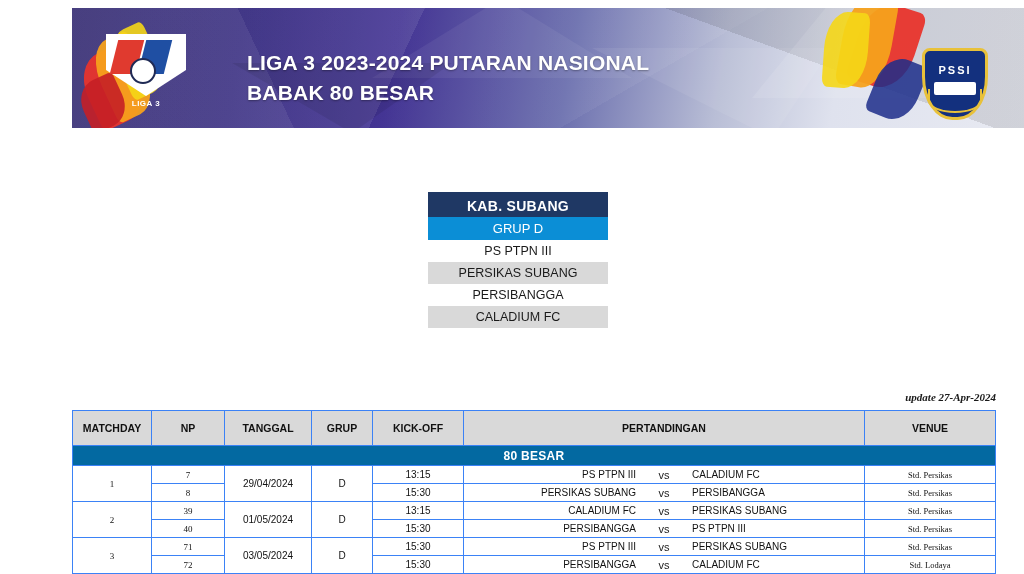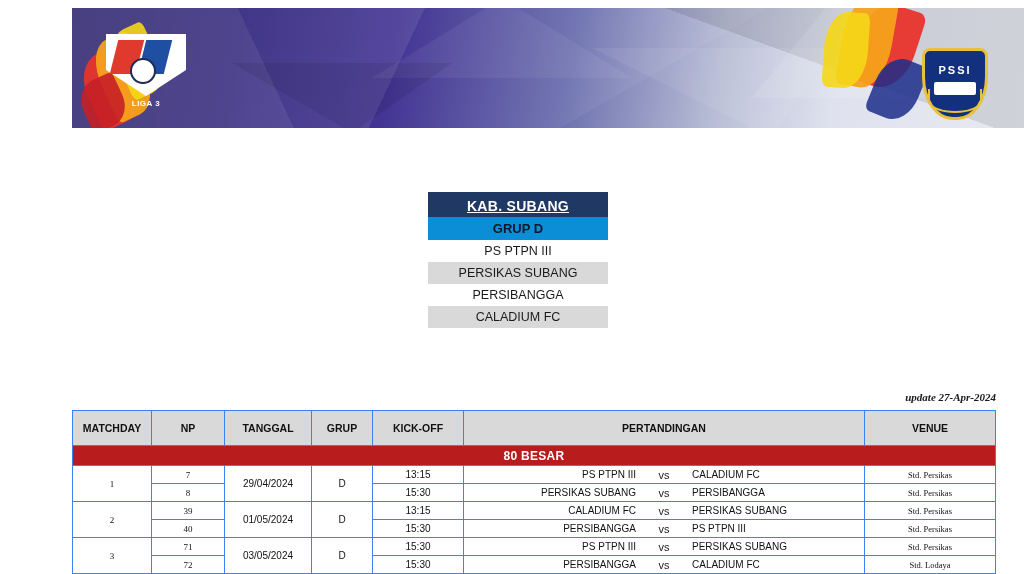--- a/index.html
+++ b/index.html
@@ -152,34 +152,33 @@
     width: 180px;
   }
   .gc-head {
     background: #1f3864;
     color: #ffffff;
     text-align: center;
     font-weight: 700;
     font-size: 14px;
     padding: 6px 2px 3px;
     letter-spacing: .3px;
-    text-decoration: underline;
   }
   .gc-sub {
     background: #1f3864;
     color: #ffffff;
     text-align: center;
     font-size: 8.5px;
     padding: 0 2px 5px;
   }
   .gc-grup {
     background: #0b8ed6;
-    color: #0f172a;
-    text-align: center;
-    font-weight: 700;
+    color: #ffffff;
+    text-align: center;
+    font-weight: 400;
     font-size: 13px;
     padding: 4px 2px;
   }
   .gc-team {
     text-align: center;
     font-size: 12.5px;
     color: #1a1a1a;
     padding: 4px 2px;
     background: #ffffff;
   }
@@ -208,21 +207,21 @@
   }
   .sched td, .sched th {
     border: 1px solid #3b82f6;
     padding: 0;
     font-size: 10px;
     color: #111;
     text-align: center;
     vertical-align: middle;
   }
   .sched .title-row td {
-    background: #b91c1c;
+    background: #0369a1;
     color: #ffffff;
     font-weight: 700;
     font-size: 12px;
     height: 19px;
     letter-spacing: .3px;
   }
   .sched thead.cols th {
     background: #d9d9d9;
     font-weight: 700;
     font-size: 10.5px;
@@ -272,20 +271,24 @@
   </div>
 
   <div class="liga-logo">
     <div class="shield"></div>
     <div class="stripe-r"></div>
     <div class="stripe-b"></div>
     <div class="ball"></div>
     <div class="lbl">LIGA 3</div>
   </div>
 
+  <div class="banner-title">
+    <span>LIGA 3 2023-2024  PUTARAN NASIONAL</span>
+    <span class="l2">BABAK 80 BESAR</span>
+  </div>
 
   <div class="flame-right">
     <span class="fr1"></span>
       <span class="fr2"></span>
       <span class="fr3"></span>
       <span class="fr4"></span>
   </div>
 
   <div class="pssi">
     <div class="body"></div>

